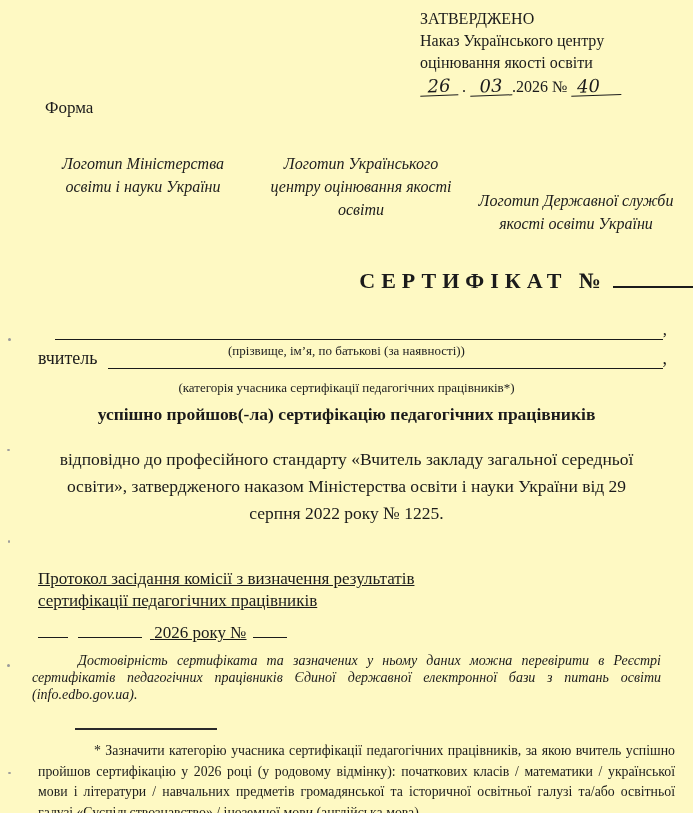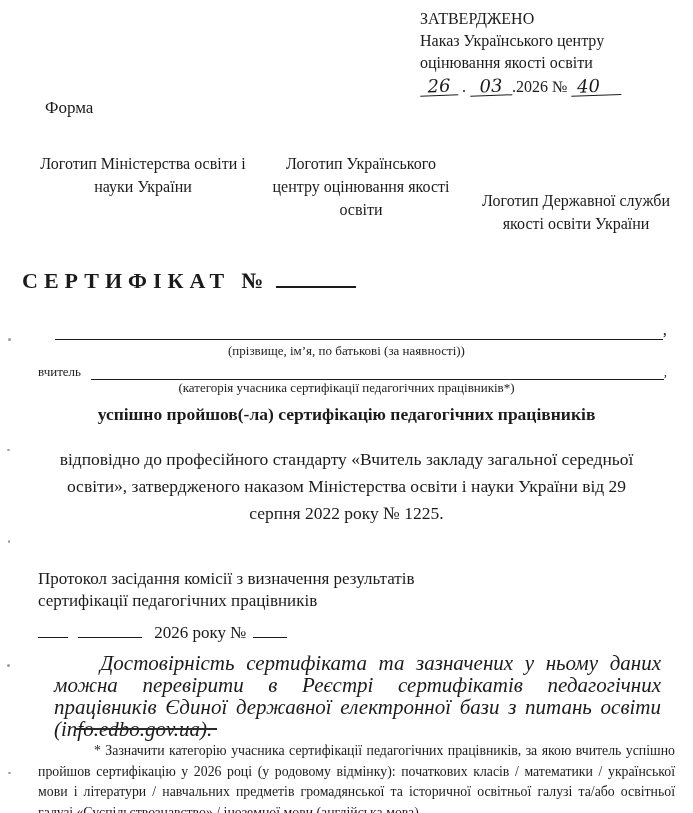--- a/index.html
+++ b/index.html
@@ -2,21 +2,21 @@
 <html><head>
 <meta charset="utf-8">
 <style>
   * { margin: 0; padding: 0; box-sizing: border-box; }
   html, body { background: #888; }
   .page {
     position: relative;
     width: 693px;
     height: 813px;
     margin: 0 auto;
-    background: #ffffff;
+    background: #fef9c3;
     color: #1b1b1b;
     font-family: "Liberation Serif", "DejaVu Serif", serif;
     overflow: hidden;
   }
   
   .approval {
     position: absolute;
     top: 8px; left: 420px; width: 262px;
     font-size: 16px; line-height: 22px;
   }
@@ -35,32 +35,32 @@
   .hand.month { width: 42px; }
   .hand.num   { width: 50px; text-align: left; padding-left: 6px; }
   
   .form-label {
     position: absolute; top: 98px; left: 45px;
     font-size: 17px;
   }
   
   .logos {
     position: absolute; top: 152px; left: 40px; width: 648px;
-    display: flex; gap: 16px;
+    display: flex; gap: 16px; font-style: italic;
   }
   .logo-col {
     text-align: center; font-size: 16px; line-height: 23px;
   }
   .logo-col.c1 { width: 206px; }
   .logo-col.c2 { width: 198px; }
   .logo-col.c3 { width: 200px; margin-top: 37px; }
   
   .title-row {
     position: absolute; top: 268px; left: 0; width: 100%;
-    text-align: left; padding-left: 22px;
+    text-align: right; padding-left: 22px;
     font-weight: bold; font-size: 22px; letter-spacing: 6px;
     white-space: nowrap;
   }
   .title-blank {
     display: inline-block; width: 80px; height: 18px;
     border-bottom: 2px solid #1b1b1b; margin-left: 6px;
   }
   
   .name-row {
     position: absolute; top: 320px; left: 55px; right: 26px;
@@ -69,54 +69,54 @@
   .fill-line {
     flex: 1; height: 16px; border-bottom: 1.6px solid #1b1b1b;
   }
   .caption {
     position: absolute; left: 0; width: 100%;
     text-align: center; font-size: 13px; color: #222;
   }
   .caption.c1 { top: 343px; }
   .caption.c2 { top: 380px; }
   .teacher-row {
-    position: absolute; top: 364px; left: 38px; right: 26px;
-    display: flex; align-items: flex-end; font-size: 13px;
+    position: absolute; top: 348px; left: 38px; right: 26px;
+    display: flex; align-items: flex-end; font-size: 18px;
   }
   .teacher-row .fill-line { margin-left: 10px; }
   
   .stmt-bold {
     position: absolute; top: 404px; left: 0; width: 100%;
     text-align: center; font-weight: bold; font-size: 17.5px;
   }
   .std-par {
     position: absolute; top: 446px; left: 42px; right: 42px;
     text-align: center; font-size: 17.5px; line-height: 27px;
   }
   .validity {
     position: absolute; top: 532px; left: 0; width: 100%;
     text-align: center; font-size: 17.5px;
   }
   
   .protocol {
     position: absolute; top: 568px; left: 38px; right: 40px;
-    font-size: 17px; line-height: 22px;
+    font-size: 17px; line-height: 22px; text-decoration: underline;
   }
   .protocol-line3 { margin-top: 10px; white-space: nowrap; }
   .blank {
     display: inline-block; height: 14px;
     border-bottom: 1.6px solid #1b1b1b; vertical-align: baseline;
   }
   .blank.b1 { width: 30px; margin-right: 10px; }
   .blank.b2 { width: 64px; margin-right: 8px; }
   .blank.b3 { width: 34px; margin-left: 6px; }
   
   .note {
-    position: absolute; top: 652px; left: 54px; right: 32px;
-    font-style: italic; font-size: 21px; line-height: 22px;
+    position: absolute; top: 652px; left: 32px; right: 32px;
+    font-style: italic; font-size: 14px; line-height: 17px;
     text-align: justify; text-indent: 46px;
   }
   
   .footnote-rule {
     position: absolute; top: 728px; left: 75px; width: 142px;
     border-top: 2px solid #2a2a2a;
   }
   .footnote {
     position: absolute; top: 741px; left: 38px; right: 18px;
     font-size: 13.8px; line-height: 20.5px;

